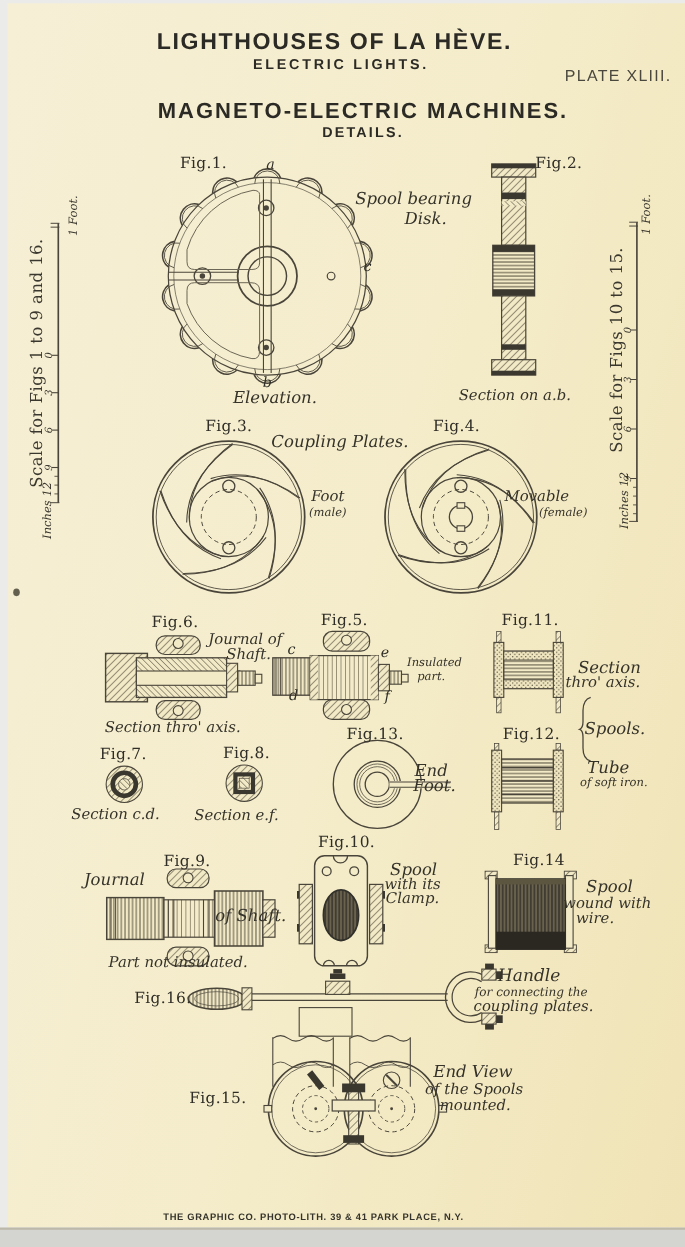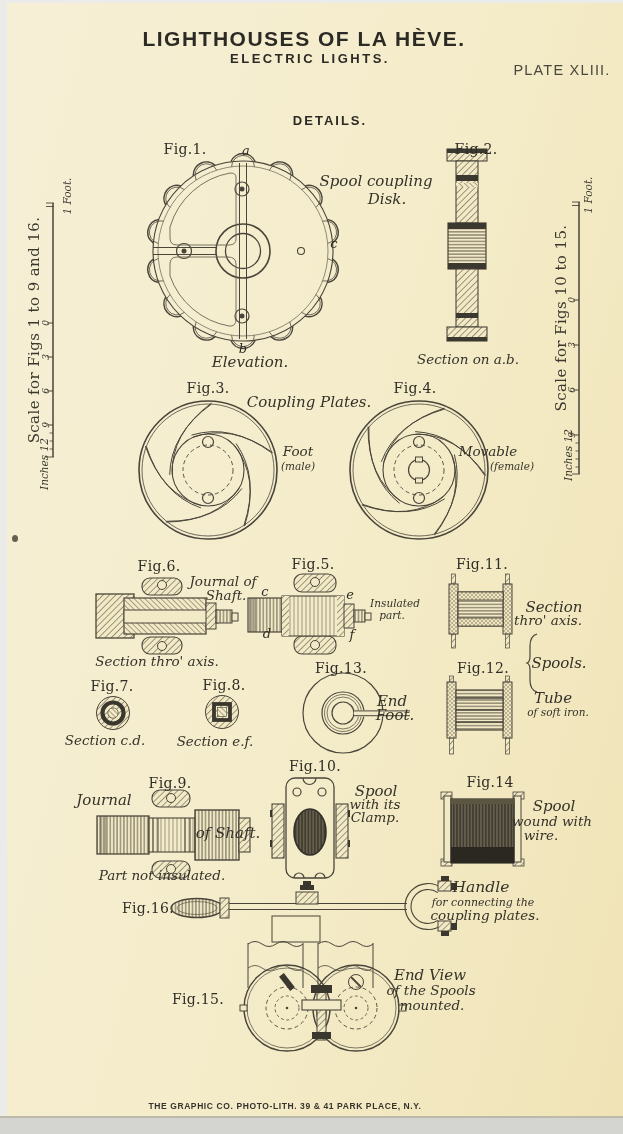--- a/index.html
+++ b/index.html
@@ -68,20 +68,21 @@
 </svg>
 
 <div class="page">
   <div class="paper"></div>
   <div class="edge-bottom"></div>
   <div class="speck"></div>
 
   <div class="lbl sans h-title" style="left:304px;top:38px">LIGHTHOUSES OF LA HÈVE.</div>
   <div class="lbl sans h-sub" style="left:310px;top:58px">ELECTRIC LIGHTS.</div>
   <div class="lbl sans h-plate" style="left:562px;top:70px">PLATE XLIII.</div>
+  <div class="lbl sans h-mach" style="left:330px;top:101px">MAGNETO-ELECTRIC MACHINES.</div>
   <div class="lbl sans h-det" style="left:330px;top:120px">DETAILS.</div>
 
   <svg id="svg-scL" class="fig" style="left:40px;top:195px" width="26" height="270">
       <line x1="13" y1="8" x2="13" y2="262" stroke="#4a453a" stroke-width="1.5"></line>
       <line x1="6" y1="8" x2="14" y2="8" stroke="#4a453a" stroke-width="0.9"></line>
       <line x1="6" y1="11.5" x2="14" y2="11.5" stroke="#4a453a" stroke-width="0.9"></line>
       <line x1="6" y1="262" x2="14" y2="262" stroke="#4a453a" stroke-width="0.9"></line>
       <line x1="7" y1="128" x2="13" y2="128" stroke="#4a453a" stroke-width="1"></line>
       <line x1="7" y1="162" x2="13" y2="162" stroke="#4a453a" stroke-width="1"></line>
       <line x1="7" y1="196" x2="13" y2="196" stroke="#4a453a" stroke-width="1"></line>
@@ -138,39 +139,39 @@
     <path d="M38,107 L89,107 Q97,107 97,114 L97,169 Q97,177 90,176 A77,77 0 0 1 31,126 L31,114 Q31,107 38,107 Z" fill="none" stroke="#6a6454" stroke-width=".9"></path>
   <circle cx="104" cy="101" r="90" fill="none" stroke="#4a453a" stroke-width="1.125"></circle>
       <path d="M91.9 11.8 A13 13 0 0 1 116.1 11.8 M131.8 15.4 A13 13 0 0 1 153.6 25.9 M166.2 35.9 A13 13 0 0 1 181.3 54.8 M188.3 69.4 A13 13 0 0 1 193.6 92.9 M193.6 109.1 A13 13 0 0 1 188.3 132.6 M181.3 147.2 A13 13 0 0 1 166.2 166.1 M153.6 176.1 A13 13 0 0 1 131.8 186.6 M116.1 190.2 A13 13 0 0 1 91.9 190.2 M76.2 186.6 A13 13 0 0 1 54.4 176.1 M41.8 166.1 A13 13 0 0 1 26.7 147.2 M19.7 132.6 A13 13 0 0 1 14.4 109.1 M14.4 92.9 A13 13 0 0 1 19.7 69.4 M26.7 54.8 A13 13 0 0 1 41.8 35.9 M54.4 25.9 A13 13 0 0 1 76.2 15.4 " fill="none" stroke="#4a453a" stroke-width="1.5"></path>
       <circle cx="104" cy="101" r="85" fill="none" stroke="#4a453a" stroke-width="0.6000000000000001"></circle>
       <path d="M92.6 16.8 A10.5 10.5 0 0 1 115.4 16.8 M130.3 20.2 A10.5 10.5 0 0 1 150.8 30.1 M162.7 39.6 A10.5 10.5 0 0 1 177.0 57.4 M183.6 71.1 A10.5 10.5 0 0 1 188.7 93.4 M188.7 108.6 A10.5 10.5 0 0 1 183.6 130.9 M177.0 144.6 A10.5 10.5 0 0 1 162.7 162.4 M150.8 171.9 A10.5 10.5 0 0 1 130.3 181.8 M115.4 185.2 A10.5 10.5 0 0 1 92.6 185.2 M77.7 181.8 A10.5 10.5 0 0 1 57.2 171.9 M45.3 162.4 A10.5 10.5 0 0 1 31.0 144.6 M24.4 130.9 A10.5 10.5 0 0 1 19.3 108.6 M19.3 93.4 A10.5 10.5 0 0 1 24.4 71.1 M31.0 57.4 A10.5 10.5 0 0 1 45.3 39.6 M57.2 30.1 A10.5 10.5 0 0 1 77.7 20.2 " fill="none" stroke="#4a453a" stroke-width="0.8"></path>
     </svg>
   <div class="lbl figlab" style="left:185px;top:149px">Fig.1.</div>
   <div class="lbl mark" style="left:246px;top:150px">a</div>
   <div class="lbl mark" style="left:243px;top:348px">b</div>
   <div class="lbl mark" style="left:334px;top:243px">c</div>
-  <div class="lbl cap cap-big" style="left:376px;top:181px">Spool coupling</div>
+  <div class="lbl cap cap-big" style="left:376px;top:181px">Spool bearing</div>
   <div class="lbl cap cap-big" style="left:387px;top:199px">Disk.</div>
   <div class="lbl cap cap-big" style="left:250px;top:362px">Elevation.</div>
 
   <svg class="fig" style="left:445px;top:147px" width="44" height="210">
     <rect x="2" y="2" width="40" height="12" fill="url(#h45)" stroke="#4a453a" stroke-width="1.1"></rect>
     <rect x="2" y="2" width="40" height="4" fill="#3b3830"></rect>
     <rect x="11" y="14" width="22" height="62" fill="url(#h45)" stroke="#4a453a" stroke-width="1.1"></rect>
     <rect x="11" y="28" width="22" height="6" fill="#3b3830"></rect>
     <rect x="11" y="36" width="22" height="4" fill="url(#h135)"></rect>
     <rect x="3" y="76" width="38" height="46" fill="url(#hln)" stroke="#4a453a" stroke-width="1.2"></rect>
     <rect x="3" y="76" width="38" height="6" fill="#3b3830"></rect>
     <rect x="3" y="116" width="38" height="6" fill="#3b3830"></rect>
     <rect x="11" y="122" width="22" height="58" fill="url(#h45)" stroke="#4a453a" stroke-width="1.1"></rect>
     <rect x="11" y="166" width="22" height="5" fill="#3b3830"></rect>
     <rect x="2" y="180" width="40" height="14" fill="url(#h45)" stroke="#4a453a" stroke-width="1.1"></rect>
     <rect x="2" y="190" width="40" height="4" fill="#3b3830"></rect>
   </svg>
-  <div class="lbl figlab" style="left:476px;top:149px">Fig.2.</div>
+  <div class="lbl figlab" style="left:508px;top:149px">Fig.2.</div>
   <div class="lbl cap" style="left:468px;top:360px">Section on a.b.</div>
 
   <svg id="svg-fig3" class="fig" style="left:134px;top:396px" width="150" height="150">
     <circle cx="74" cy="74" r="69" fill="none" stroke="#4a453a" stroke-width="1.6"></circle>
     <circle cx="74" cy="74" r="66" fill="none" stroke="#4a453a" stroke-width=".8"></circle>
     <circle cx="74" cy="74" r="36" fill="none" stroke="#4a453a" stroke-width="1.1"></circle>
     <circle cx="74" cy="74" r="25" fill="none" stroke="#4a453a" stroke-width=".9" stroke-dasharray="4 3"></circle>
     <circle cx="74" cy="46" r="5.5" fill="none" stroke="#4a453a" stroke-width="1.2"></circle>
     <circle cx="74" cy="102" r="5.5" fill="none" stroke="#4a453a" stroke-width="1.2"></circle>
   <path d="M105.6,91.3 Q82.9,125.5 31.9,126.1" fill="none" stroke="#4a453a" stroke-width="1"></path>

